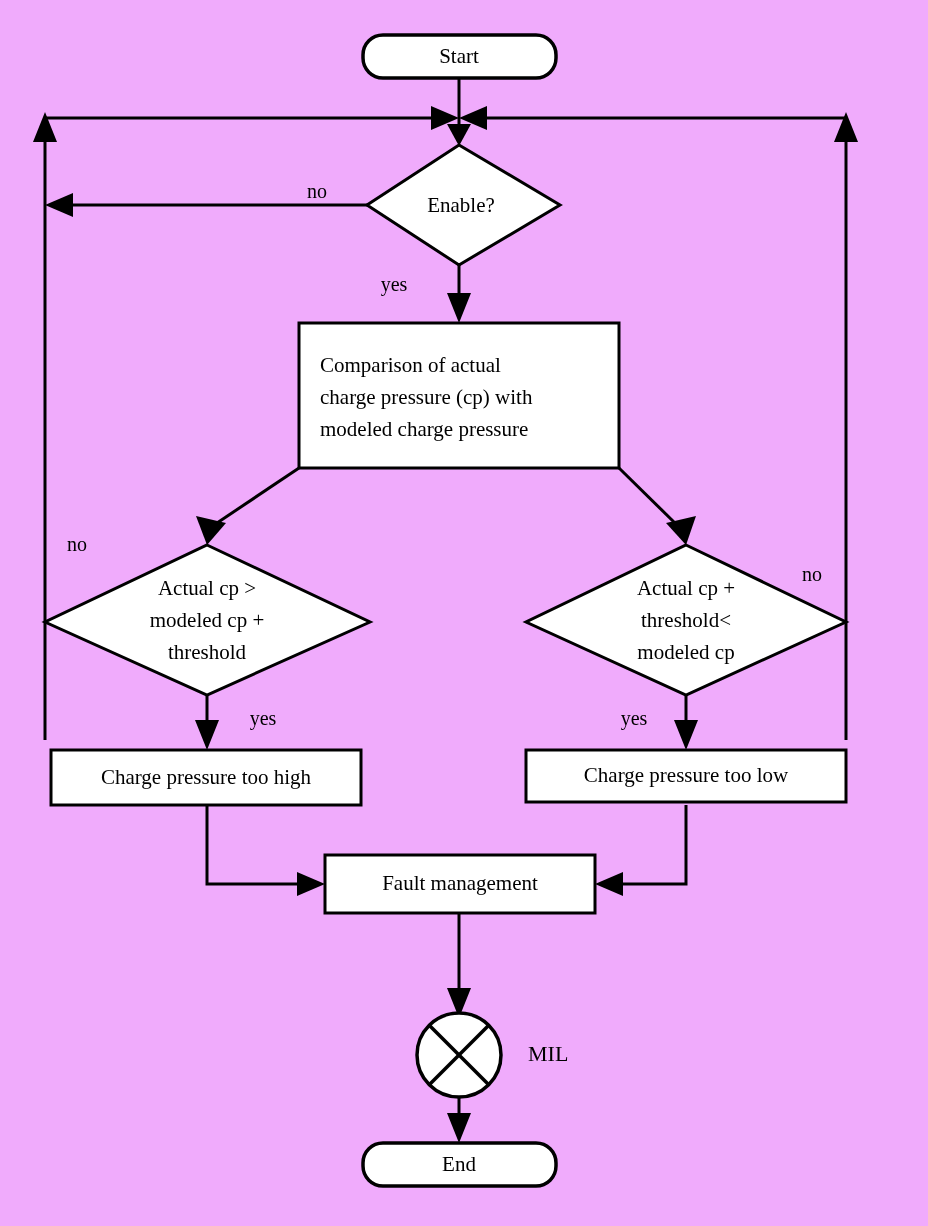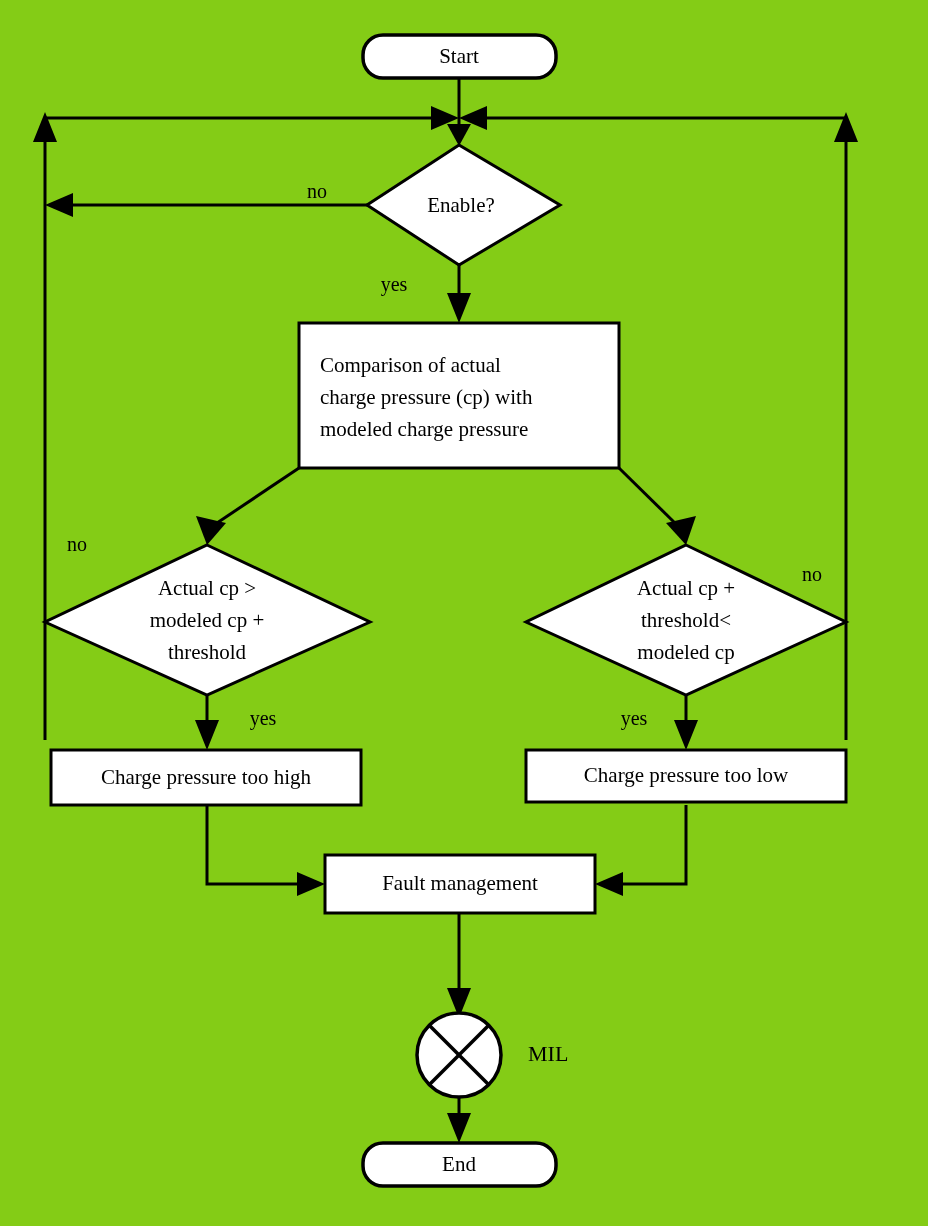--- a/index.html
+++ b/index.html
@@ -11,21 +11,21 @@
   body {
     width: 928px;
     height: 1226px;
     font-family: "Liberation Serif", "DejaVu Serif", serif;
     overflow: hidden;
   }
   #flowchart-root {
     position: relative;
     width: 928px;
     height: 1226px;
-    background: #84cc16;
+    background: #f0abfc;
   }
   svg.flow {
     display: block;
     width: 928px;
     height: 1226px;
   }
   .shape-stroke {
     fill: #ffffff;
     stroke: #000000;
     stroke-width: 3;

